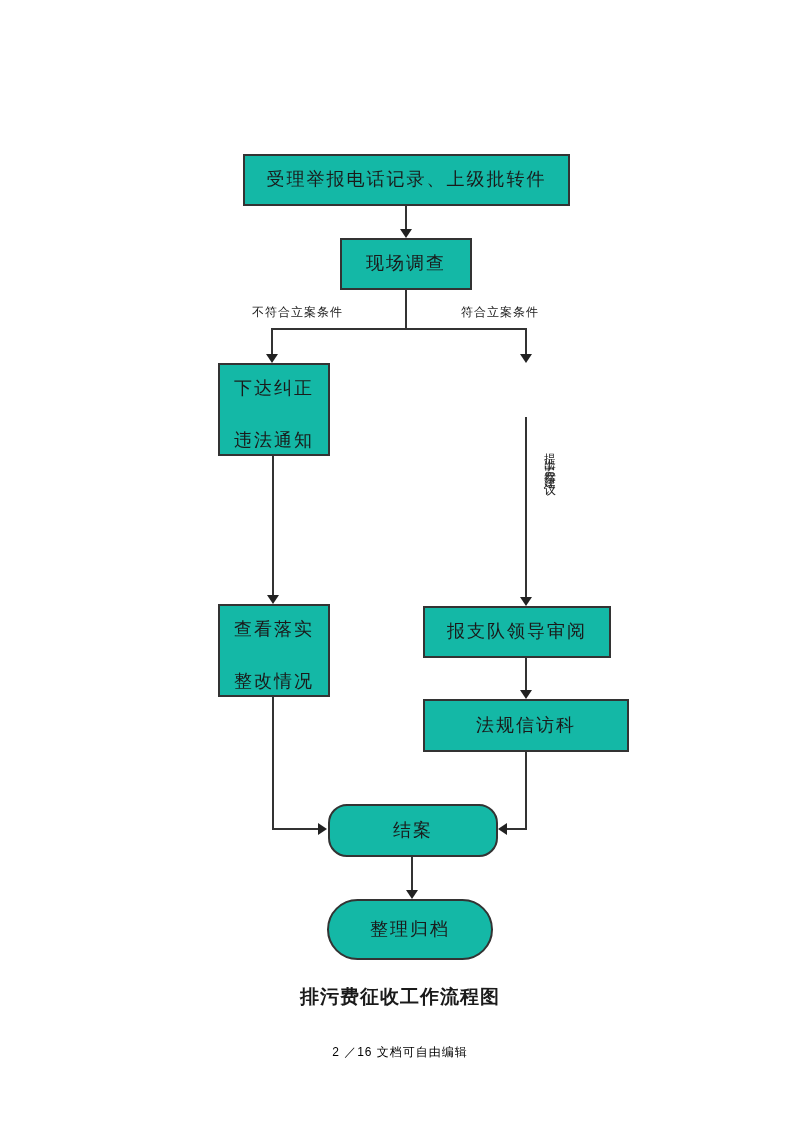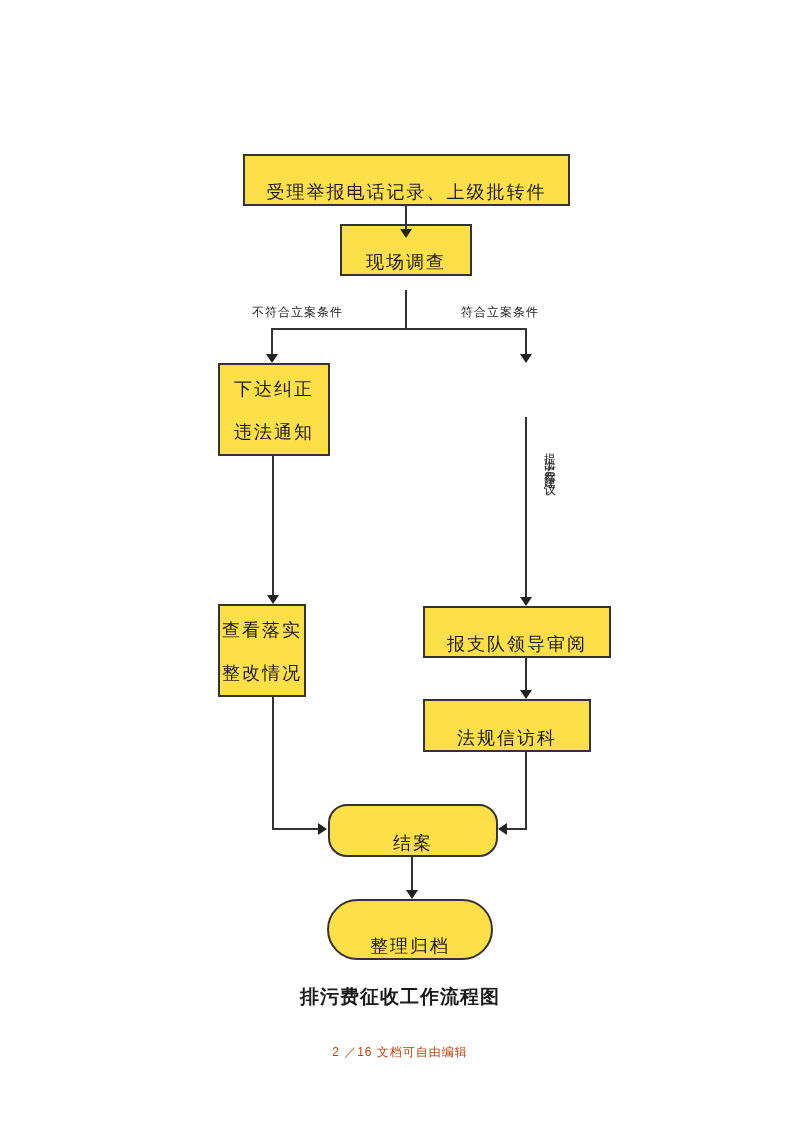--- a/index.html
+++ b/index.html
@@ -13,32 +13,32 @@
     height: 1132px;
     background: #ffffff;
     font-family: "Liberation Serif", "DejaVu Serif", serif;
     color: #1a1a1a;
     overflow: hidden;
   }
   .fbox {
     position: absolute;
     box-sizing: border-box;
     border: 2px solid #333333;
-    background: #fde047;
+    background: #14b8a6;
     display: flex;
     flex-direction: column;
     align-items: center;
-    justify-content: flex-end;
+    justify-content: center;
     text-align: center;
     font-size: 18px;
     letter-spacing: 2px;
     line-height: 1.2;
   }
   .fbox .l { display: block; }
-  .fbox.two-line .l { line-height: 43px; }
+  .fbox.two-line .l { line-height: 43px; margin-top: 9px; }
   .stadium {
     border-radius: 31px;
   }
   .vline, .hline {
     position: absolute;
     background: #333333;
   }
   .vline { width: 2px; }
   .hline { height: 2px; }
   .arr {
@@ -84,31 +84,31 @@
   }
   .footer {
     position: absolute;
     left: 0;
     top: 1044px;
     width: 800px;
     text-align: center;
     font-size: 12px;
     letter-spacing: 1px;
     font-family: "Liberation Sans", "DejaVu Sans", sans-serif;
-    color: #c2410c;
+    color: #000000;
   }
 
   
   #box-receive     { left: 243px; top: 154px; width: 327px; height: 52px; }
-  #box-investigate { left: 340px; top: 224px; width: 132px; height: 52px; }
+  #box-investigate { left: 340px; top: 238px; width: 132px; height: 52px; }
   #box-notice      { left: 218px; top: 363px; width: 112px; height: 93px; }
   #box-evidence    { left: 423px; top: 363px; width: 206px; height: 54px; }
-  #box-check       { left: 218px; top: 604px; width: 88px; height: 93px; }
+  #box-check       { left: 218px; top: 604px; width: 112px; height: 93px; }
   #box-review      { left: 423px; top: 606px; width: 188px; height: 52px; }
-  #box-legal       { left: 423px; top: 699px; width: 168px; height: 53px; }
+  #box-legal       { left: 423px; top: 699px; width: 206px; height: 53px; }
   #box-close       { left: 328px; top: 804px; width: 170px; height: 53px; border-radius: 19px; }
   #box-archive     { left: 327px; top: 899px; width: 166px; height: 61px; }
 
   #lbl-not-meet { left: 252px; top: 304px; }
   #lbl-meet     { left: 461px; top: 304px; }
   #lbl-suggest  { left: 540px; top: 443px; }
 </style>
 </head>
 <body>
 

